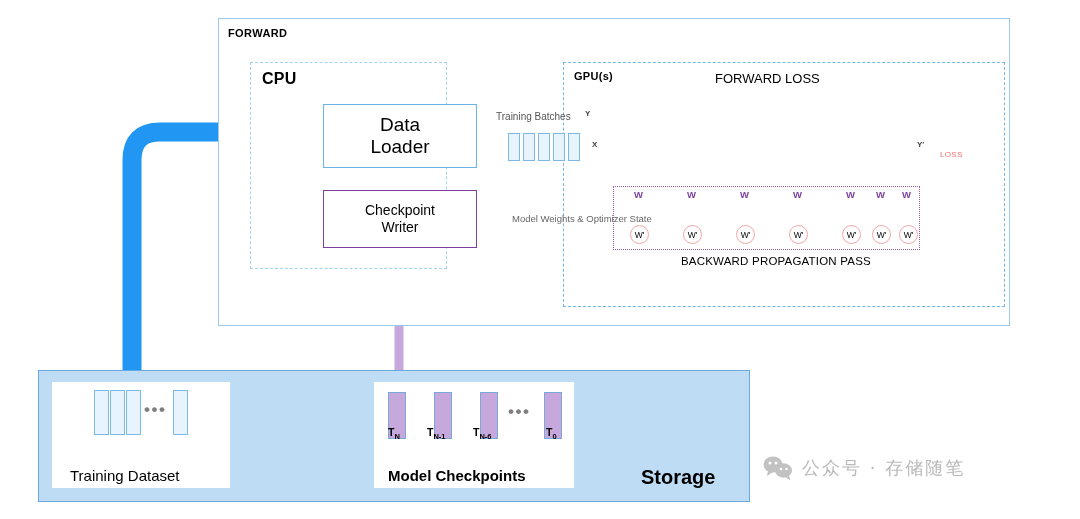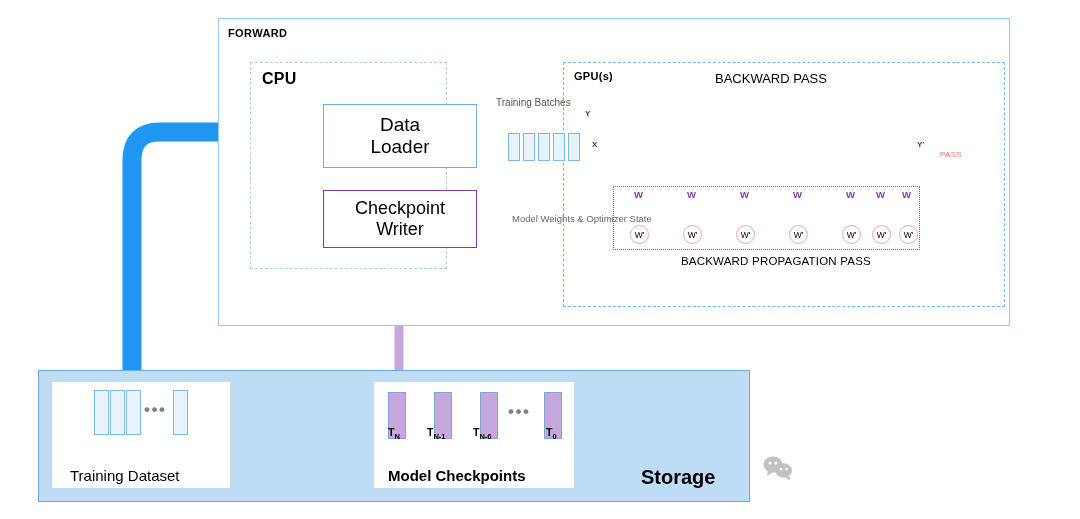--- a/index.html
+++ b/index.html
@@ -23,41 +23,41 @@
 
   #fwd-title{left:715px;top:71px;font-size:13px;}
   #bwd-title{left:681px;top:255px;font-size:11.5px;letter-spacing:.2px;}
 
   
   .procbox{position:absolute;background:#fff;display:flex;align-items:center;
            justify-content:center;text-align:center;line-height:1.18;}
   #data-loader{left:323px;top:104px;width:152px;height:62px;
                border:1.6px solid #6db3e8;font-size:19px;}
   #ckpt-writer{left:323px;top:190px;width:152px;height:56px;
-               border:1.8px solid #7b3fa0;font-size:18px;}
+               border:1.8px solid #7b3fa0;font-size:14px;}
 
   
   #storage-box{left:38px;top:370px;width:710px;height:130px;
                background:#bfdcf5;border:1.5px solid #6aa9dd;}
   #ds-box{left:52px;top:382px;width:178px;height:106px;background:#fff;}
   #ck-box{left:374px;top:382px;width:200px;height:106px;background:#fff;}
   #storage-label{left:641px;top:466px;font-size:20px;font-weight:bold;}
   #ds-label{left:70px;top:467px;font-size:15px;font-weight:normal;}
   #ck-label{left:388px;top:467px;font-size:15px;font-weight:bold;}
 
   .dsrect{position:absolute;background:#e8f4fd;border:1.2px solid #7cb9e8;
           width:13px;height:43px;top:390px;}
   .ckrect{position:absolute;background:#c6a8dc;border:1.2px solid #7aa8d8;
           width:16px;height:45px;top:392px;}
   .tlabel{position:absolute;top:426px;font-size:10.5px;font-weight:bold;}
   .tlabel sub{font-size:7.5px;font-weight:bold;}
   .dots3{position:absolute;color:#808080;font-size:17px;font-weight:bold;letter-spacing:1.5px;}
 
   
-  #tb-label{left:496px;top:97px;font-size:10px;color:#555;}
+  #tb-label{left:496px;top:111px;font-size:10px;color:#555;}
   .batch{position:absolute;width:10px;height:26px;background:#e8f4fd;
          border:1.1px solid #7cb9e8;top:133px;}
   #xlab{left:592px;top:140px;font-size:8px;font-weight:bold;color:#444;}
   #ylab{left:585px;top:109px;font-size:8px;font-weight:bold;color:#444;}
   #y2lab{left:917px;top:140px;font-size:8px;font-weight:bold;color:#444;}
   #loss-lab{left:940px;top:150px;font-size:8px;color:#f07070;letter-spacing:.3px;}
 
   
   #mw-label{left:512px;top:212px;font-size:9.5px;color:#666;text-align:center;
             line-height:1.45;width:62px;}
@@ -258,21 +258,21 @@
 
 <div class="abs" id="server-box"></div>
 <div class="lbl" id="server-title">FORWARD</div>
 
 <div class="abs" id="cpu-box"></div>
 <div class="lbl" id="cpu-title">CPU</div>
 
 <div class="abs" id="gpu-box"></div>
 <div class="lbl" id="gpu-title">GPU(s)</div>
 
-<div class="lbl" id="fwd-title">BACKWARD PASS</div>
+<div class="lbl" id="fwd-title">FORWARD LOSS</div>
 <div class="lbl" id="bwd-title">BACKWARD PROPAGATION PASS</div>
 
 <div class="procbox" id="data-loader">
   <div><span>Data</span><br>
        <span>Loader</span></div>
 </div>
 
 <div class="procbox" id="ckpt-writer">
   <div><span>Checkpoint</span><br>
        <span>Writer</span></div>
@@ -281,21 +281,21 @@
 <div class="lbl" id="tb-label">Training Batches</div>
 <div class="batch" style="left:508px"></div>
 <div class="batch" style="left:523px"></div>
 <div class="batch" style="left:538px"></div>
 <div class="batch" style="left:553px"></div>
 <div class="batch" style="left:568px"></div>
 
 <div class="lbl" id="xlab">X</div>
 <div class="lbl" id="ylab">Y</div>
 <div class="lbl" id="y2lab">Y'</div>
-<div class="lbl" id="loss-lab">PASS</div>
+<div class="lbl" id="loss-lab">LOSS</div>
 
 <div class="lbl" id="mw-label">Model Weights &amp; Optimizer State</div>
 
 <div class="abs" id="bwd-box"></div>
 <div class="wlbl" style="left:634px;top:189px">W</div>
 <div class="wlbl" style="left:687px;top:189px">W</div>
 <div class="wlbl" style="left:740px;top:189px">W</div>
 <div class="wlbl" style="left:793px;top:189px">W</div>
 <div class="wlbl" style="left:846px;top:189px">W</div>
 <div class="wlbl" style="left:876px;top:189px">W</div>
@@ -342,13 +342,14 @@
   <svg width="30" height="26" viewBox="0 0 30 26">
     <ellipse cx="10" cy="9.5" rx="9.5" ry="8" fill="#c2c2c2"></ellipse>
     <polygon points="5,15 4,21 10,17" fill="#c2c2c2"></polygon>
     <ellipse cx="20.5" cy="15.5" rx="8.5" ry="7.2" fill="#c2c2c2"></ellipse>
     <polygon points="26,21 27.5,25.5 22,22" fill="#c2c2c2"></polygon>
     <circle cx="7" cy="8" r="1.5" fill="#fff"></circle>
       <circle cx="13" cy="8" r="1.5" fill="#fff"></circle>
     <circle cx="18" cy="14" r="1.3" fill="#fff"></circle>
       <circle cx="23.5" cy="14" r="1.3" fill="#fff"></circle>
   </svg>
+  <span id="wm-text">公众号 · 存储随笔</span>
 </div>
 
 </body></html>

